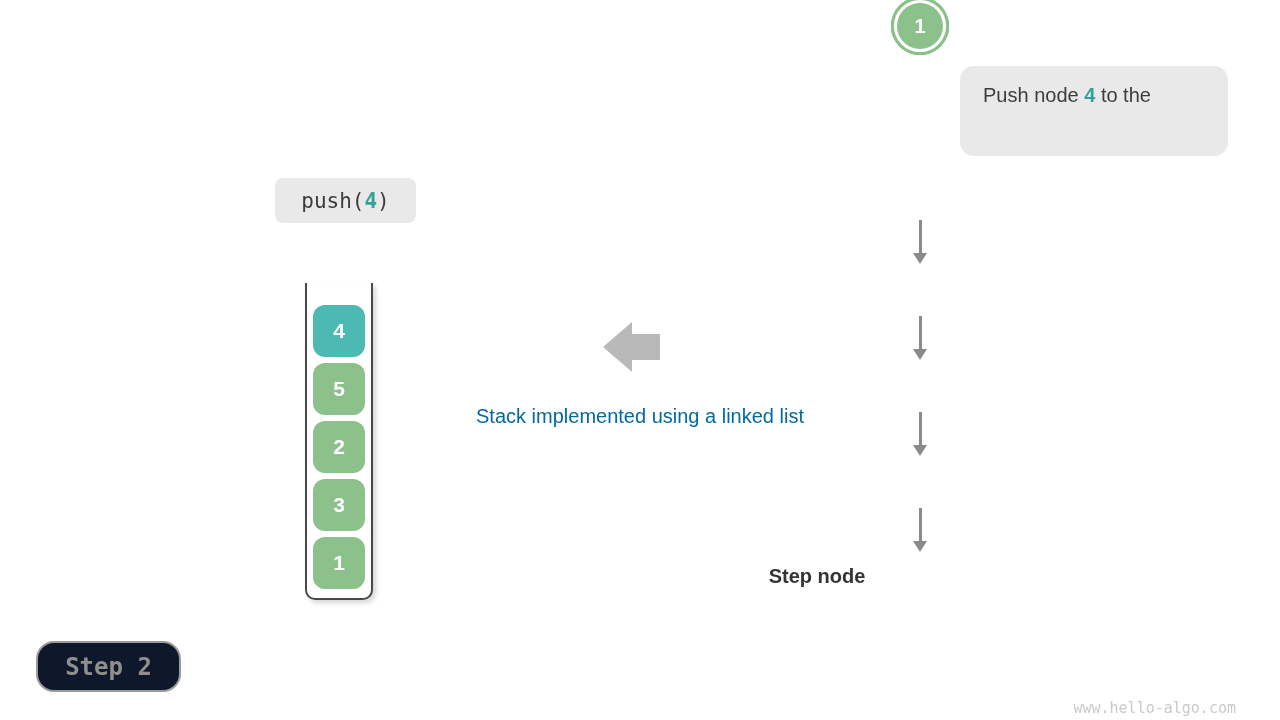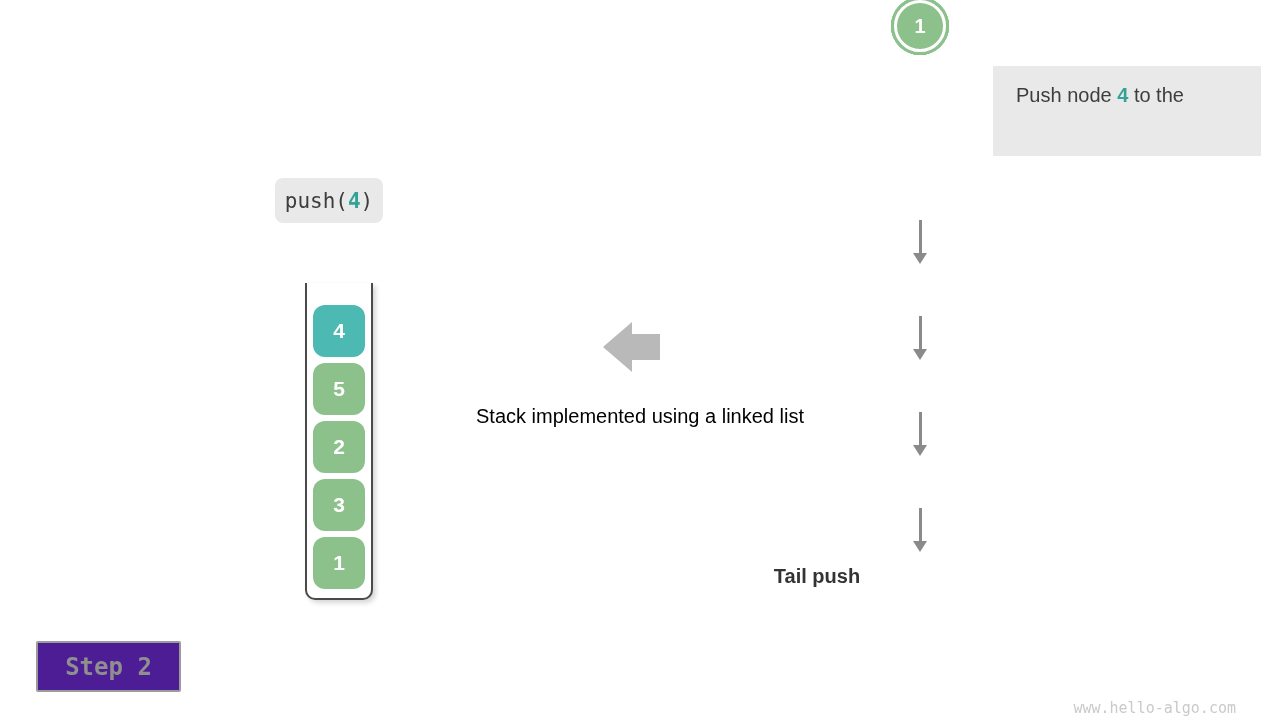--- a/index.html
+++ b/index.html
@@ -17,39 +17,38 @@
   }
 
   
   .callout {
     position: absolute;
     left: 960px;
     top: 66px;
     width: 268px;
     height: 90px;
     background: #e9e9e9;
-    border-radius: 0;
+    border-radius: 14px;
     box-sizing: border-box;
     padding: 15px 10px 0 23px;
     color: #3d3d3d;
     font-size: 20px;
     line-height: 29px;
-    margin-left: 33px;
   }
   .hl {
     color: #33a297;
     font-weight: 700;
   }
 
   
   .op-box {
     position: absolute;
     left: 275px;
     top: 178px;
-    width: 108px;
+    width: 141px;
     height: 45px;
     background: #e9e9e9;
     border-radius: 8px;
     display: flex;
     align-items: center;
     justify-content: center;
     font-family: "DejaVu Sans Mono", monospace;
     font-size: 21px;
     color: #3d3d3d;
   }
@@ -105,21 +104,21 @@
     width: 28px;
     height: 26px;
     background: #b9b9b9;
   }
   .caption {
     position: absolute;
     left: 340px;
     top: 405px;
     width: 600px;
     text-align: center;
-    color: #000000;
+    color: #0369a1;
     font-size: 20px;
   }
 
   
   .ll-label {
     position: absolute;
     left: 737px;
     width: 160px;
     text-align: center;
     color: #343434;
@@ -177,23 +176,23 @@
   .ll-arrow.a4 { top: 508px; }
 
   
   .step-box {
     position: absolute;
     left: 36px;
     top: 641px;
     width: 145px;
     height: 51px;
     box-sizing: border-box;
-    background: #4c1d95;
+    background: #0f172a;
     border: 2px solid #9b9b9b;
-    border-radius: 2px;
+    border-radius: 18px;
     display: flex;
     align-items: center;
     justify-content: center;
     font-family: "DejaVu Sans Mono", monospace;
     font-size: 24px;
     font-weight: 700;
     color: #8f8f8f;
   }
 
   
@@ -230,21 +229,21 @@
     <div class="stack-item" data-color="green">1</div>
   </div>
 
   <div class="big-arrow">
     <div class="big-arrow-head"></div>
     <div class="big-arrow-shaft"></div>
   </div>
 
   <div class="caption">Stack implemented using a linked list</div>
 
-  <div class="ll-label tail">Tail push</div>
+  <div class="ll-label tail">Step node</div>
 
   <div class="ll-node" data-color="teal">4</div>
   <div class="ll-node" data-color="green">5</div>
   <div class="ll-node" data-color="green">2</div>
   <div class="ll-node" data-color="green">3</div>
   <div class="ll-node" data-color="green">1</div>
 
   <div class="ll-arrow a1">
       <div class="line"></div>
       <div class="tri"></div>

